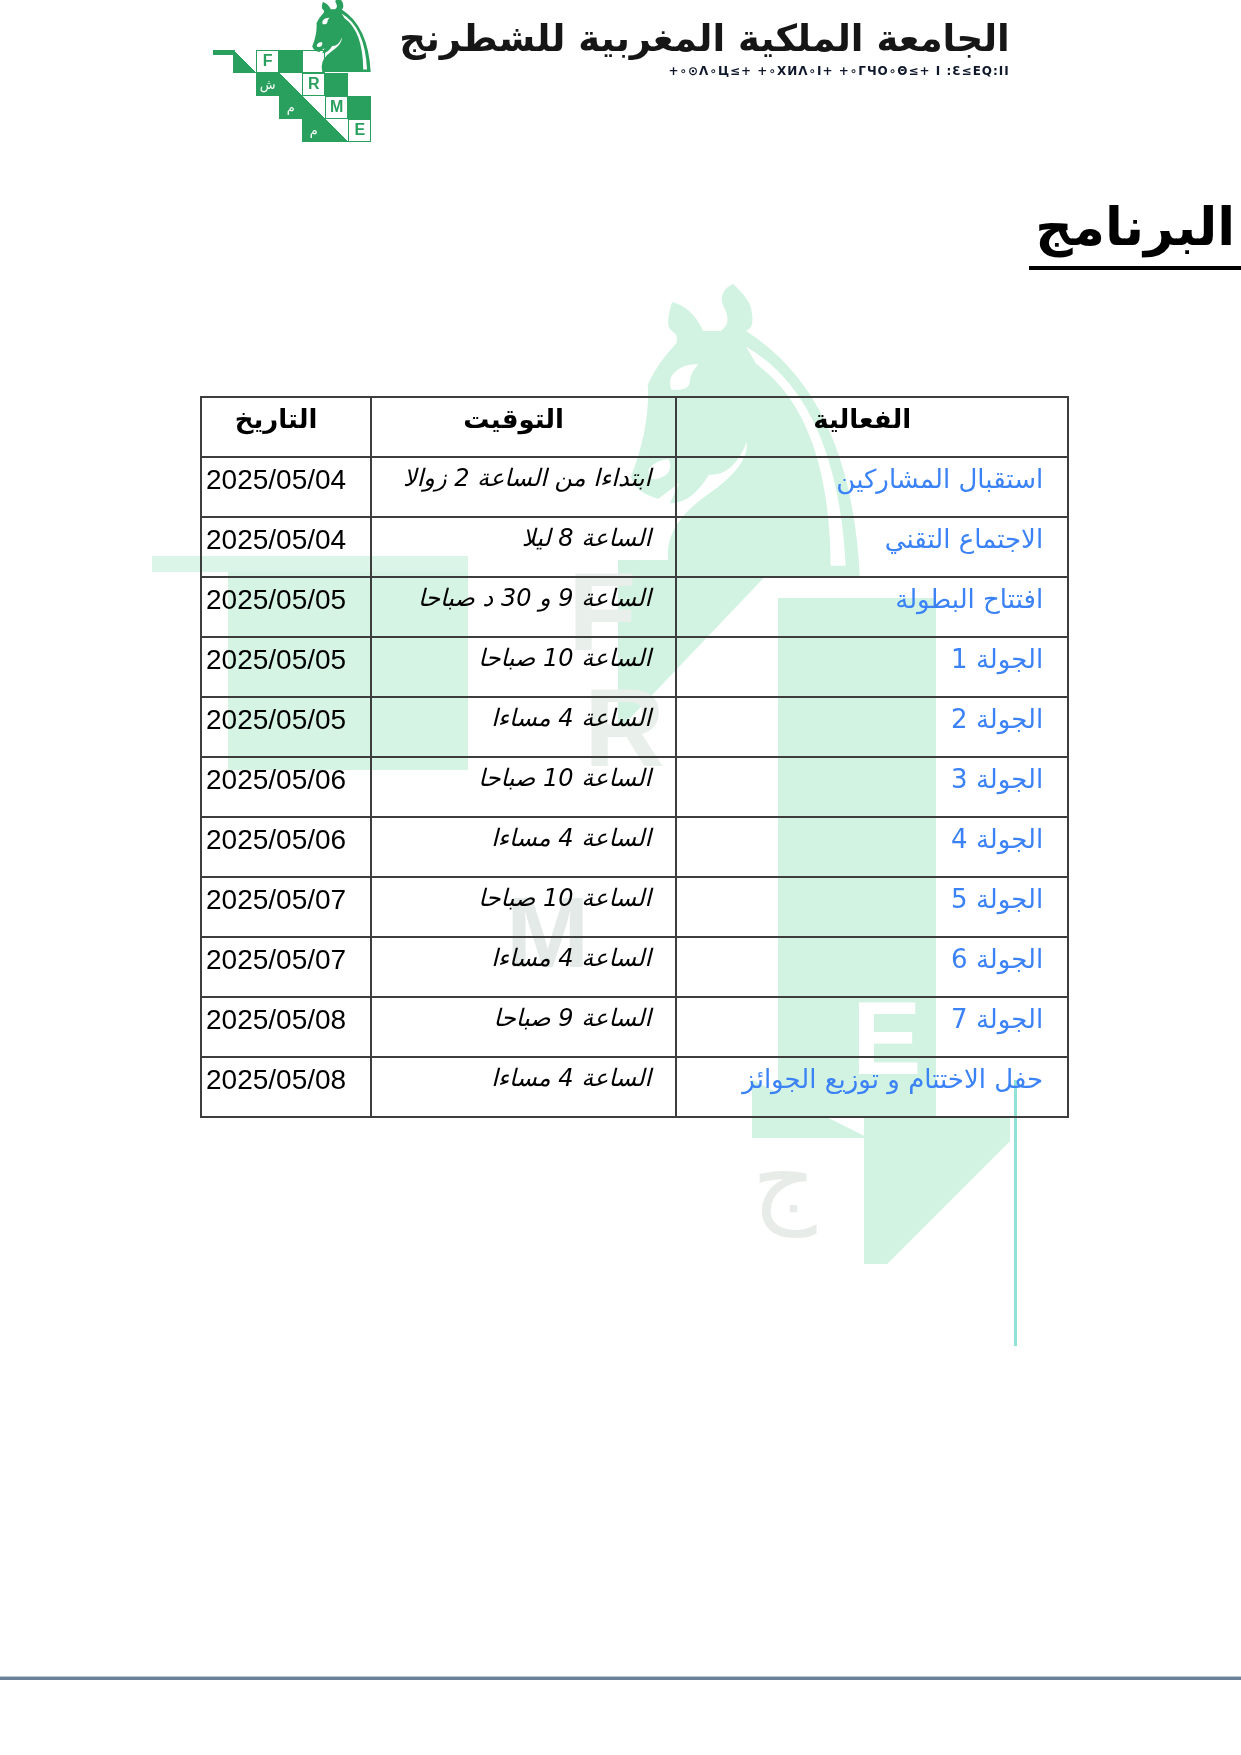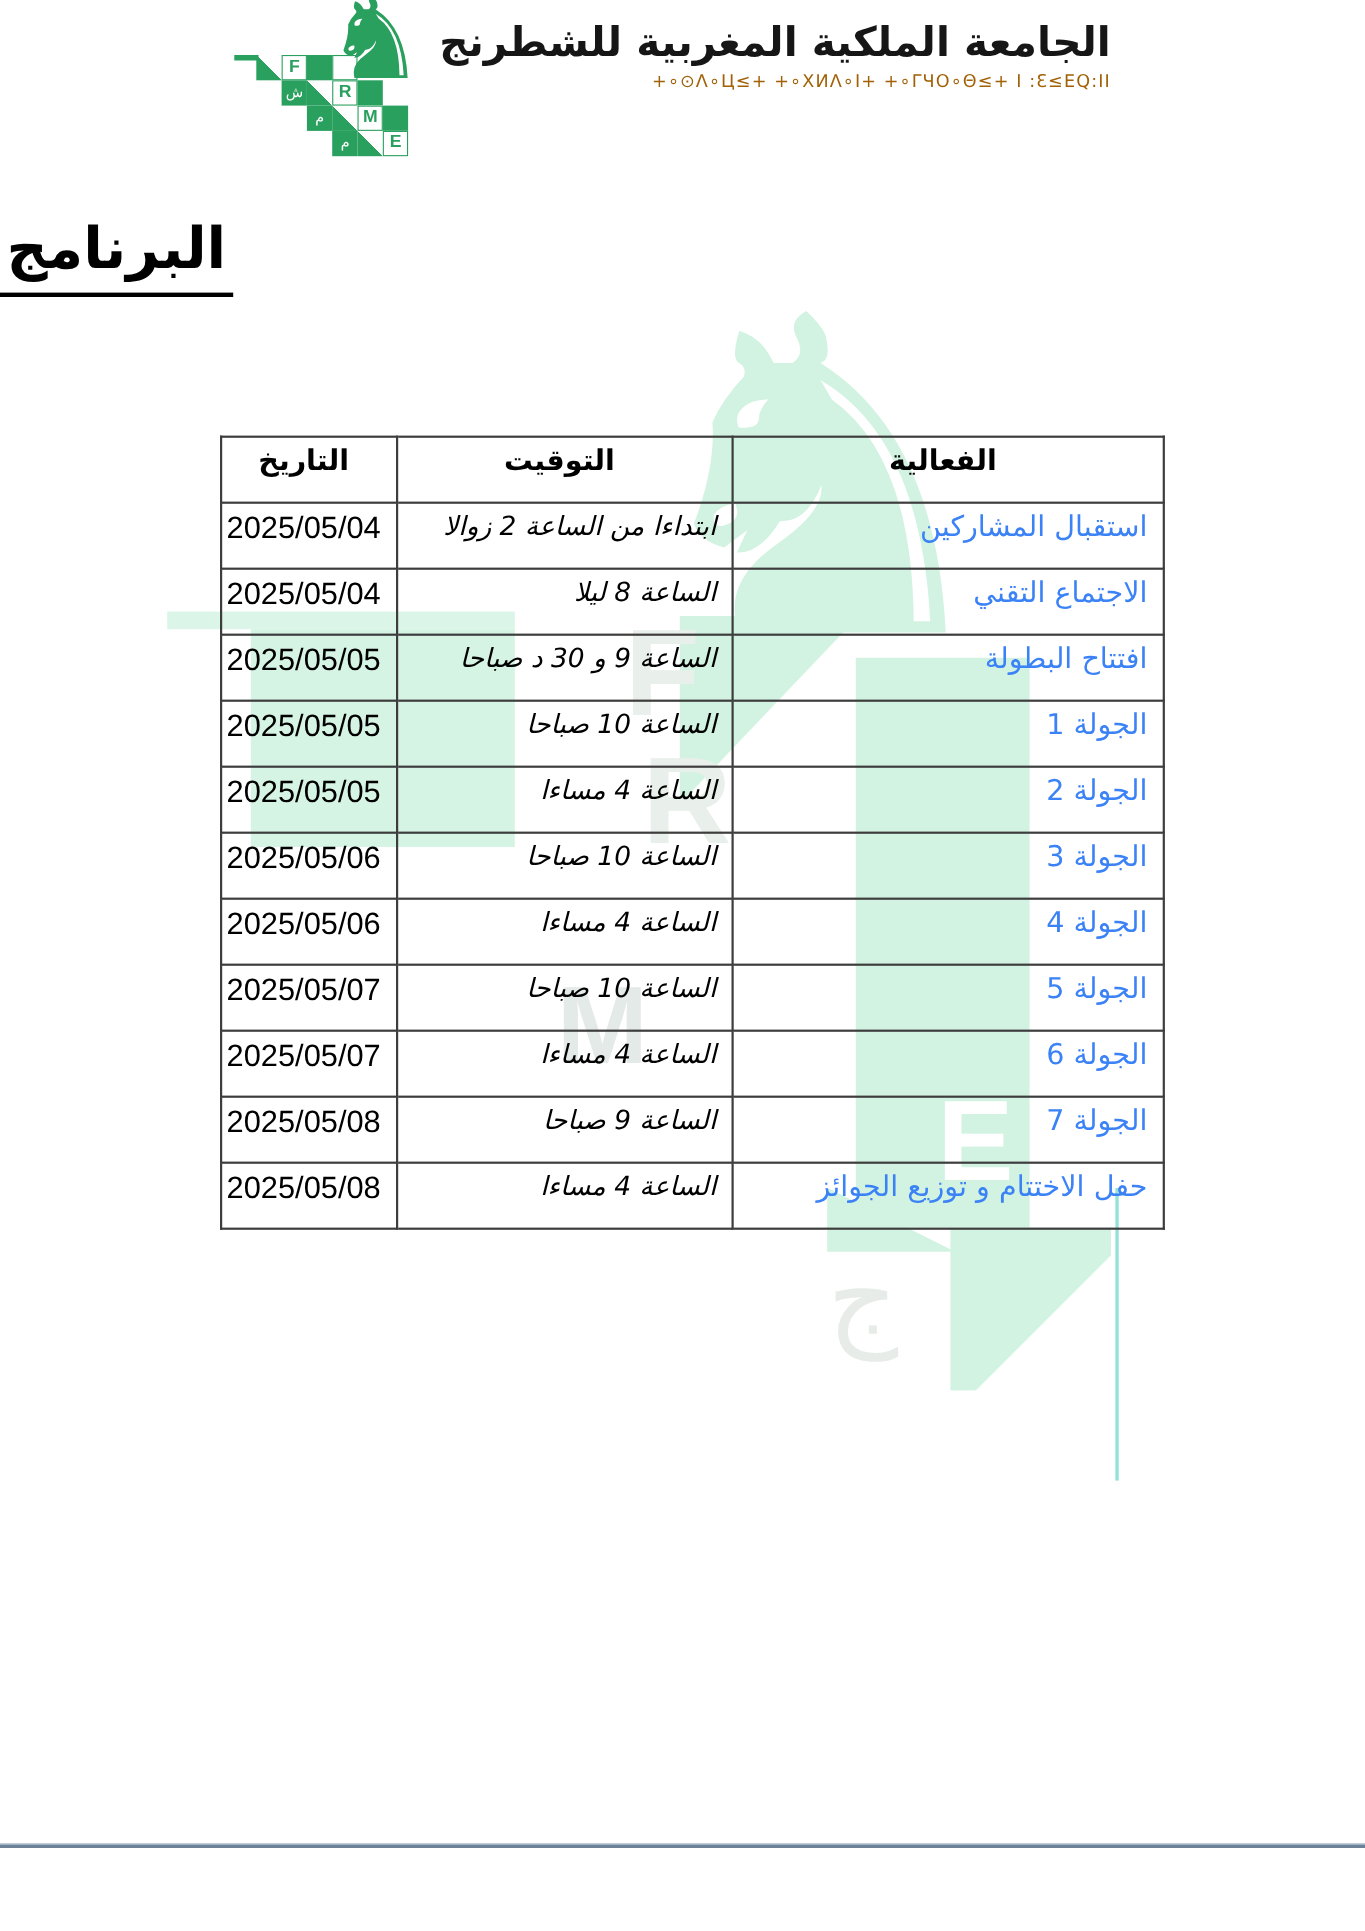--- a/index.html
+++ b/index.html
@@ -13,25 +13,25 @@
   .logo{position:relative;width:152px;height:142px;flex:0 0 auto;margin-right:16px;}
   .logo-knight{position:absolute;right:-4px;top:-20px;font-size:102px;line-height:1;color:#2aa05e;}
   .lcell{position:absolute;width:23px;height:23px;box-sizing:border-box;text-align:center;}
   .lcell.green{background:#2aa05e;color:#ffffff;font-size:13px;line-height:23px;}
   .lcell.white{background:#ffffff;border:1.5px solid #2aa05e;color:#2aa05e;
                font-family:"Liberation Sans",sans-serif;font-weight:bold;font-size:16px;line-height:20px;}
   .lcell.tri{background:linear-gradient(45deg,#2aa05e 50%,rgba(0,0,0,0) 50.5%);}
   .logo-ledge{position:absolute;left:-18px;top:44px;width:22px;height:5px;background:#2aa05e;}
   .header-text{padding-top:10px;text-align:right;}
   .org-ar{font-size:37px;font-weight:bold;color:#161616;line-height:1.25;}
-  .org-tif{font-size:16px;color:#a16207;letter-spacing:1px;margin-top:2px;white-space:nowrap;}
+  .org-tif{font-size:12px;color:#0f172a;letter-spacing:1px;margin-top:2px;white-space:nowrap;font-weight:bold;}
   .org-en{font-family:"Liberation Sans",sans-serif;font-size:24px;font-weight:bold;
           color:#1d1d1d;letter-spacing:.5px;margin-top:1px;white-space:nowrap;}
   
-  .title-wrap{position:absolute;top:198px;left:0;width:100%;text-align:left;}
+  .title-wrap{position:absolute;top:198px;left:0;width:100%;text-align:right;}
   .doc-title{display:inline-block;font-size:52px;font-weight:bold;color:#000;
              border-bottom:4px solid #000;padding:0 6px 8px 6px;line-height:1.15;}
   
   .watermark{position:absolute;inset:0;z-index:0;}
   .wm{position:absolute;}
   .wm-knight{left:566px;top:238px;font-size:400px;line-height:1;color:#d2f3e2;}
   .wm-strip{left:152px;top:556px;width:316px;height:16px;background:#dbf5e8;}
   .wm-block-left{left:228px;top:572px;width:240px;height:198px;background:#d6f4e4;}
   .wm-tri1{left:618px;top:560px;width:162px;height:170px;
            background:linear-gradient(to bottom right,#d2f3e2 50%,rgba(0,0,0,0) 50.5%);}
@@ -43,21 +43,21 @@
   .wm-e{left:852px;top:986px;font-size:104px;color:#ffffff;}
   .wm-bottom-block{left:864px;top:1116px;width:146px;height:148px;
                    background:linear-gradient(135deg,#d2f3e2 58%,#ffffff 58.5%);}
   .wm-tri2{left:752px;top:1080px;width:116px;height:58px;
            background:linear-gradient(to top right,#d2f3e2 50%,rgba(0,0,0,0) 50.5%);}
   .wm-cyan-line{left:1014px;top:1080px;width:3px;height:266px;background:#92e2d8;}
   .wm-jeem{left:752px;top:1130px;font-size:100px;line-height:1;color:#e7ece9;}
   
   .schedule{position:absolute;left:200px;top:396px;z-index:1;border-collapse:collapse;table-layout:fixed;}
   .schedule td,.schedule th{border:2px solid #3d3d3d;vertical-align:top;background:transparent;
-                            padding:6px 14px 0 4px;height:52px;box-sizing:content-box;}
+                            padding:6px 24px 0 4px;height:52px;box-sizing:content-box;}
   .schedule th{font-size:26px;font-weight:bold;text-align:center;color:#000;}
   td.c-date{font-family:"Liberation Sans",sans-serif;font-size:28px;text-align:right;color:#000;}
   td.c-time{font-size:24px;text-align:right;color:#000;font-style:italic;}
   td.c-act{font-size:26px;text-align:right;color:#3b82f6;}
   
   .footer-rule{position:absolute;left:0;top:1676px;width:1241px;height:3px;
                background:#6b8299;border-top:1px solid #b9c9d7;z-index:2;}
   .footer{position:absolute;left:0;top:1692px;width:100%;text-align:center;z-index:2;
           font-family:"Liberation Serif",serif;color:#2f9e5b;font-size:21px;line-height:30px;}
 </style>

